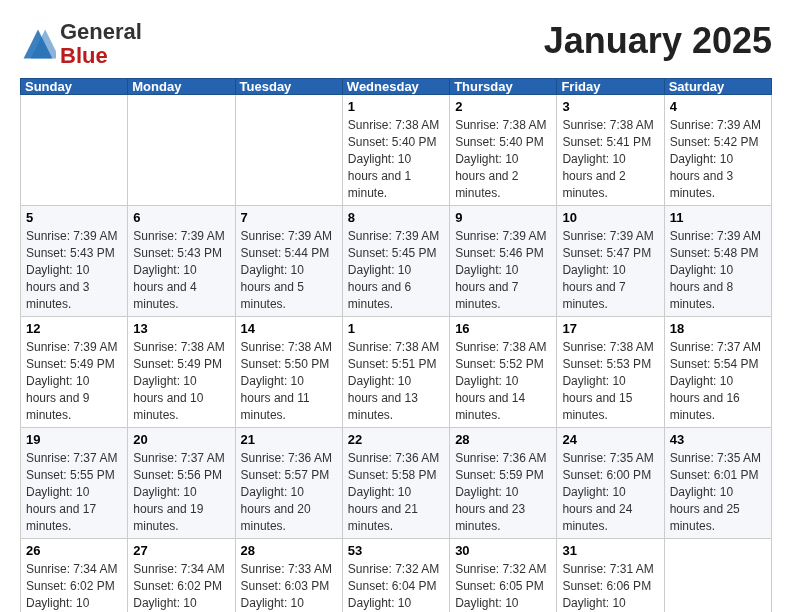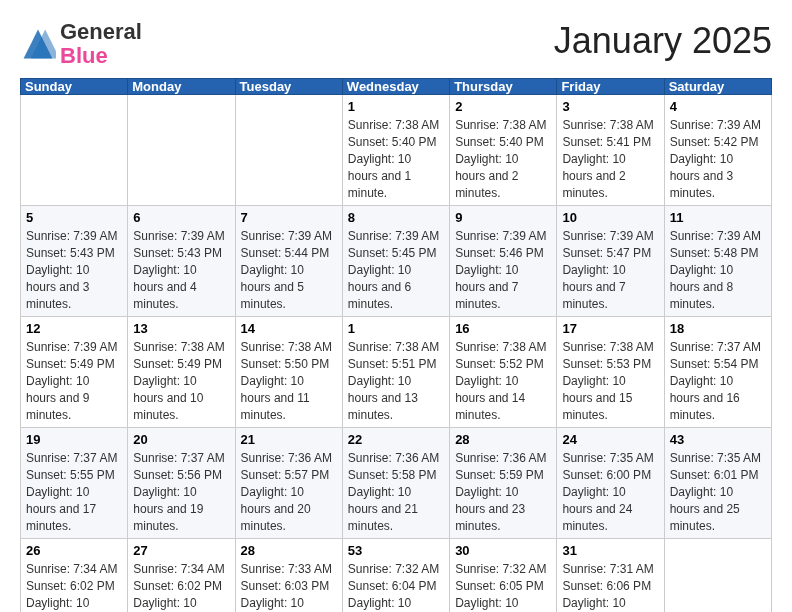--- a/index.html
+++ b/index.html
@@ -19,32 +19,32 @@
     .logo {
       display: flex;
       align-items: center;
     }
     .logo-text {
       font-size: 22px;
       font-weight: bold;
       line-height: 1.1;
     }
     .logo-general { color: #333; }
-    .logo-blue { color: #ec4899; }
+    .logo-blue { color: #b91c1c; }
     .logo-icon {
       width: 36px;
       height: 36px;
       margin-right: 4px;
     }
     .title-block {
       text-align: right;
     }
     .month-title {
       font-size: 36px;
-      font-weight: normal;
+      font-weight: bold;
       color: #222;
     }
     .location {
       font-size: 16px;
       color: #444;
     }
     .calendar {
       width: 100%;
       border-collapse: collapse;
       font-size: 11px;

